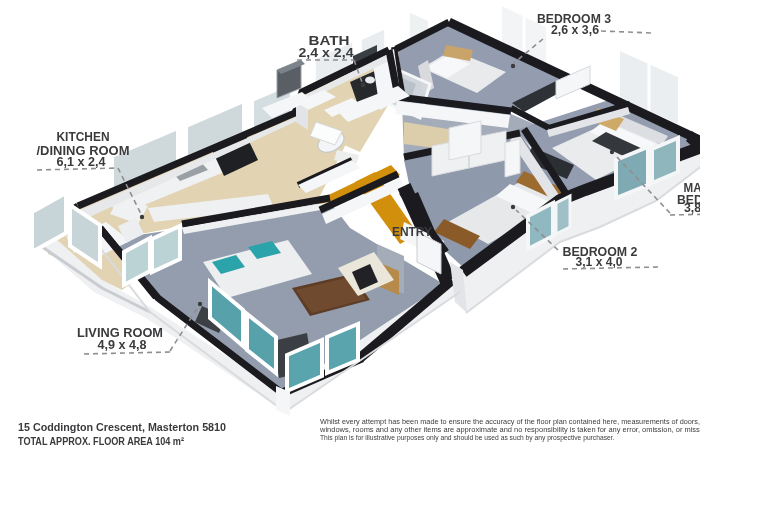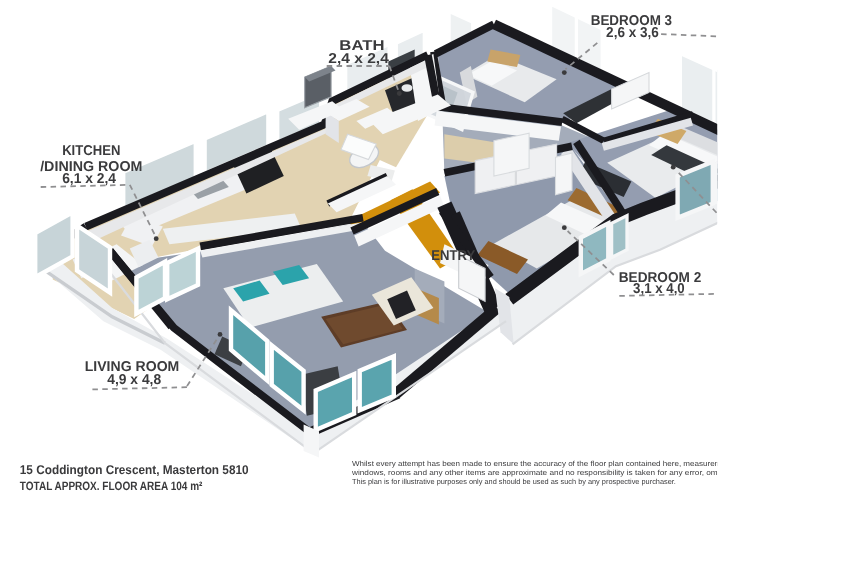--- a/index.html
+++ b/index.html
@@ -1,17 +1,17 @@
 <!DOCTYPE html>
 <html><head>
 <meta charset="utf-8">
 <style>
 html,body{margin:0;padding:0;background:#ffffff;}
 #stage{position:relative;width:652px;height:512px;overflow:hidden;background:#ffffff;
-font-family:"Liberation Sans", sans-serif;}
+font-family:"Liberation Sans", sans-serif;padding-left:48px;}
 svg{position:absolute;left:0;top:0;}
 .rl{font-family:"Liberation Sans",sans-serif;font-weight:bold;fill:#3b3b3d;}
 .dim{font-family:"Liberation Sans",sans-serif;font-weight:bold;fill:#3b3b3d;}
 .dash{fill:none;stroke:#8f8f91;stroke-width:1.6;stroke-dasharray:5 4;}
 </style>
 </head>
 <body>
 <div id="stage">
 <svg width="768" height="512" viewBox="0 0 768 512">
 

